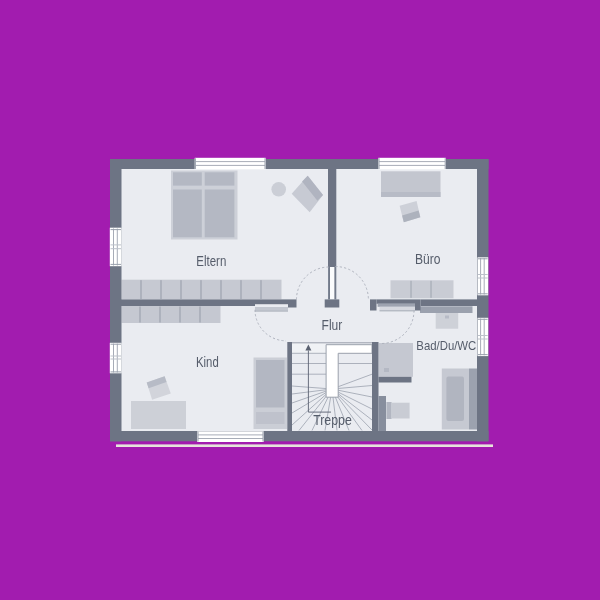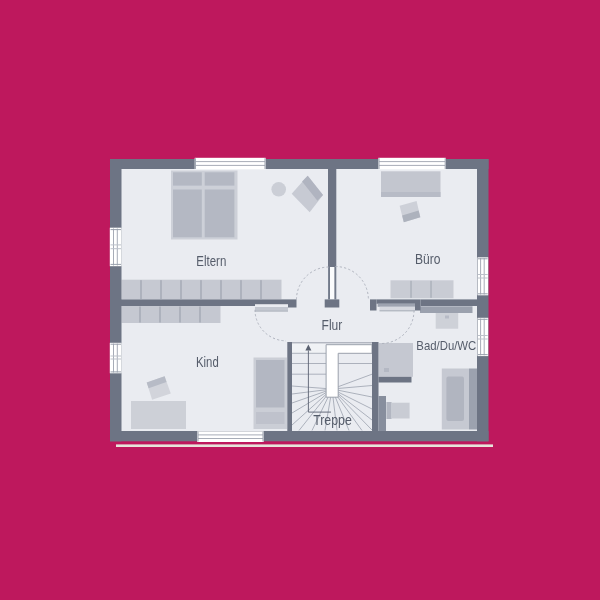--- a/index.html
+++ b/index.html
@@ -1,16 +1,16 @@
 <!DOCTYPE html>
 <html><head>
 <meta charset="utf-8">
 <style>
 html,body{margin:0;padding:0;background:#fdfdfa;}
-#page{width:600px;height:600px;position:relative;background:#be185d;font-family:"Liberation Sans",sans-serif;text-align:right;}
+#page{width:600px;height:600px;position:relative;background:#a21caf;font-family:"Liberation Sans",sans-serif;text-align:right;}
 #page svg{position:absolute;left:0;top:0;}
 #labels{will-change:transform;}
 
 </style>
 </head>
 <body>
 <div id="page">
 <svg width="600" height="600" viewBox="0 0 600 600">
 
 <rect x="121" y="168" width="357" height="264" fill="#eaecf1"></rect>

